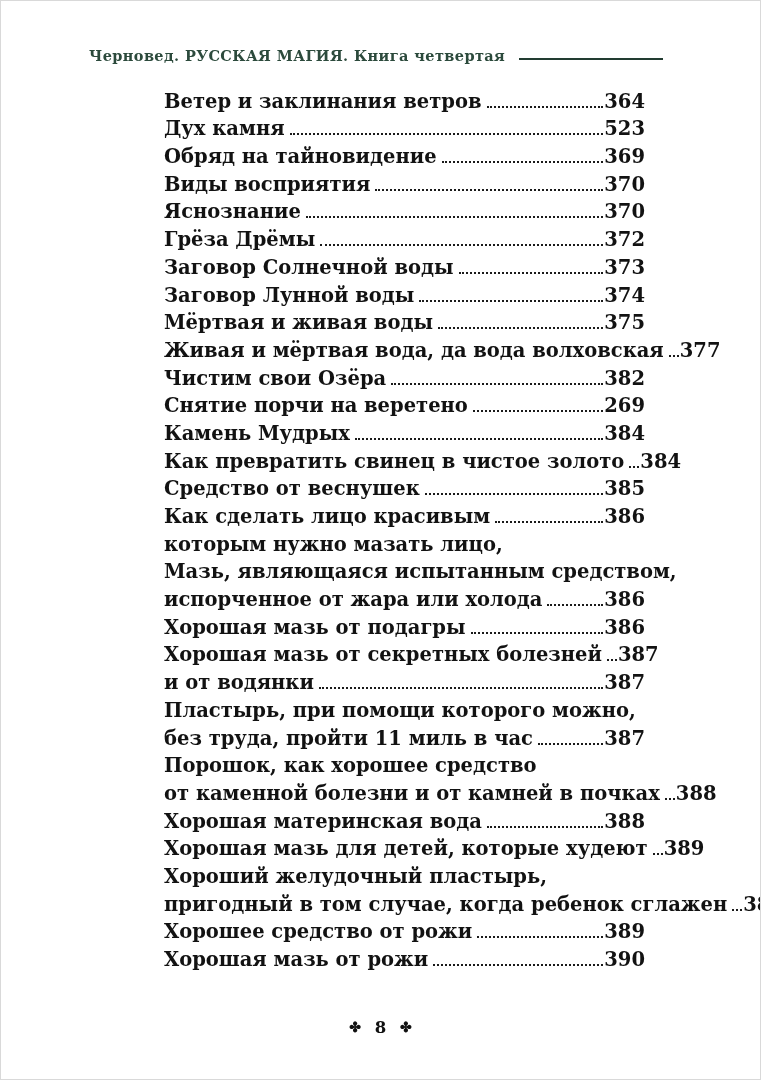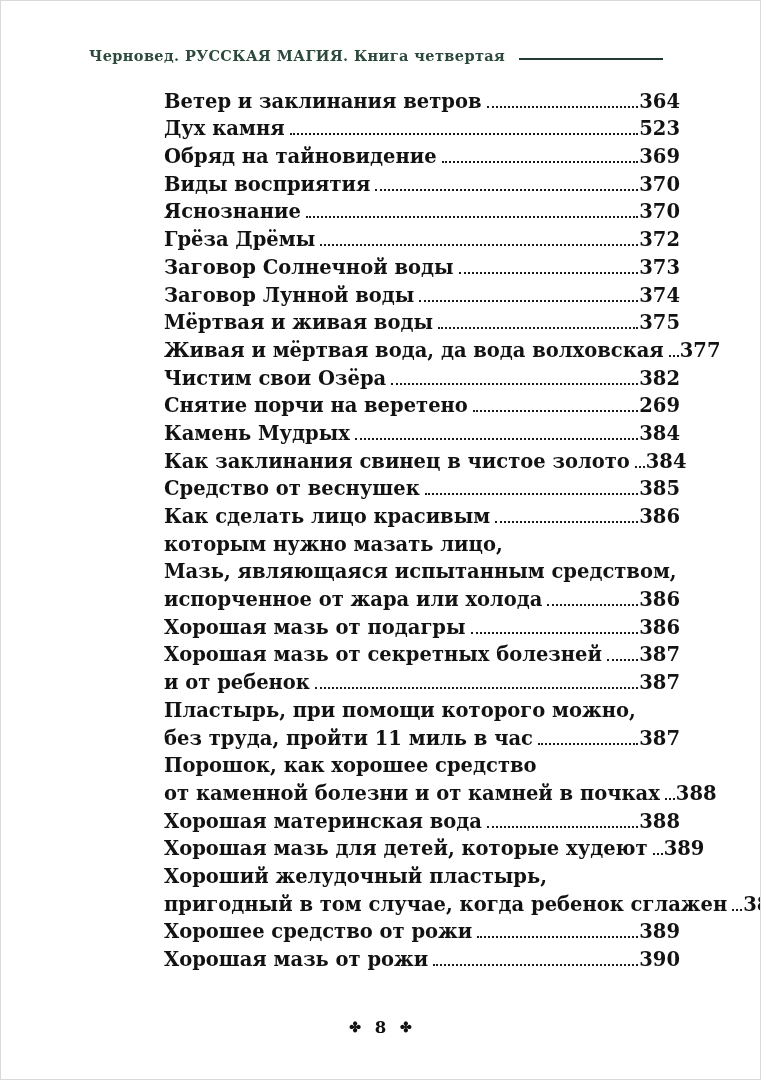--- a/index.html
+++ b/index.html
@@ -33,21 +33,21 @@
     flex: 1;
     border-bottom: 2px solid #223c31;
     margin-left: 14px;
     margin-bottom: 4px;
   }
 
   .toc {
     position: absolute;
     top: 84px;
     left: 163px;
-    right: 80px;
+    right: 115px;
     color: #121212;
     font-weight: bold;
     font-size: 19.5px;
   }
   .toc-line {
     display: flex;
     align-items: flex-end;
     height: 27.7px;
     white-space: nowrap;
   }
@@ -143,21 +143,21 @@
         <span class="toc-title">Снятие порчи на веретено</span>
         <span class="leader"></span>
         <span class="toc-page">269</span>
       </div>
       <div class="toc-line">
         <span class="toc-title">Камень Мудрых</span>
         <span class="leader"></span>
         <span class="toc-page">384</span>
       </div>
       <div class="toc-line">
-        <span class="toc-title">Как заклинания свинец в чистое золото</span>
+        <span class="toc-title">Как превратить свинец в чистое золото</span>
         <span class="leader"></span>
         <span class="toc-page">384</span>
       </div>
       <div class="toc-line">
         <span class="toc-title">Средство от веснушек</span>
         <span class="leader"></span>
         <span class="toc-page">385</span>
       </div>
       <div class="toc-line">
         <span class="toc-title">Как сделать лицо красивым</span>
@@ -179,21 +179,21 @@
         <span class="toc-title">Хорошая мазь от подагры</span>
         <span class="leader"></span>
         <span class="toc-page">386</span>
       </div>
       <div class="toc-line">
         <span class="toc-title">Хорошая мазь от секретных болезней</span>
         <span class="leader"></span>
         <span class="toc-page">387</span>
       </div>
       <div class="toc-line">
-        <span class="toc-title">и от ребенок</span>
+        <span class="toc-title">и от водянки</span>
         <span class="leader"></span>
         <span class="toc-page">387</span>
       </div>
       <div class="toc-line">
         <span class="toc-title">Пластырь, при помощи которого можно,</span>
       </div>
       <div class="toc-line">
         <span class="toc-title">без труда, пройти 11 миль в час</span>
         <span class="leader"></span>
         <span class="toc-page">387</span>

